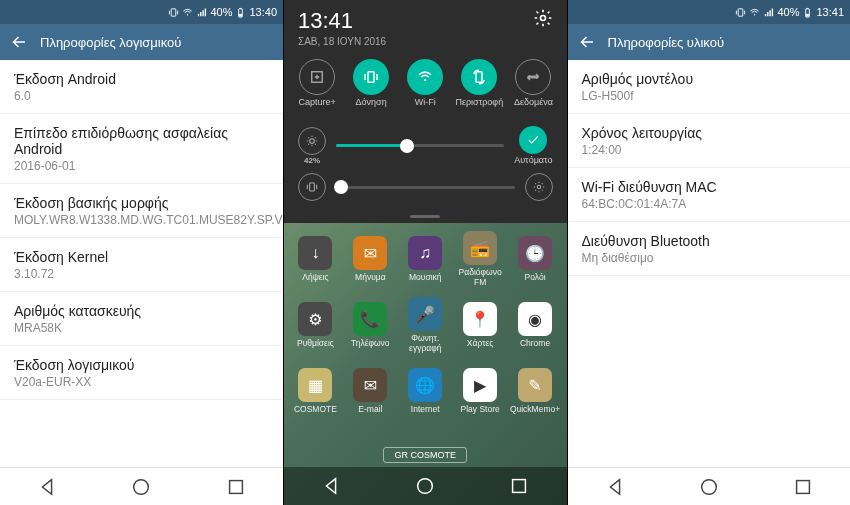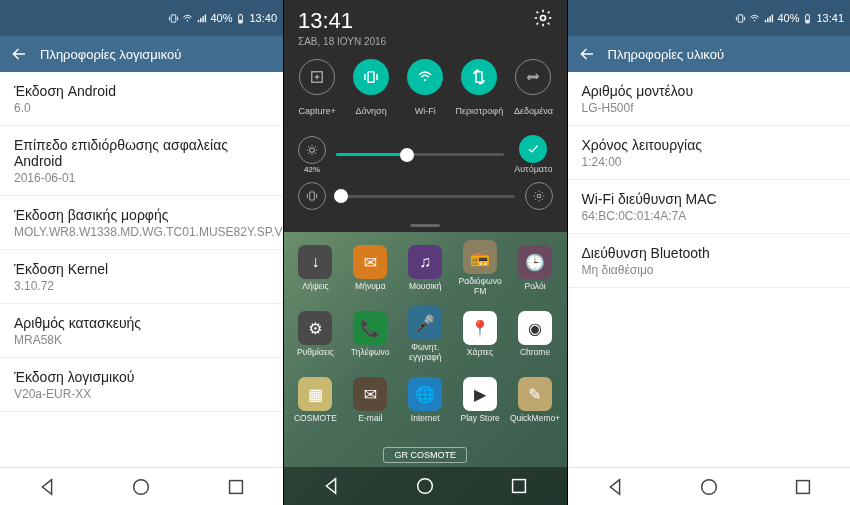--- a/index.html
+++ b/index.html
@@ -1,21 +1,21 @@
 <!DOCTYPE html>
 <html><head>
 <meta charset="utf-8">
 <style>
   * { margin: 0; padding: 0; box-sizing: border-box; font-family: sans-serif; }
   body { width: 850px; height: 505px; display: flex; background: #000; overflow: hidden; }
   .phone { width: 283px; height: 505px; background: #fff; position: relative; display: flex; flex-direction: column; }
   .phone + .phone { margin-left: 1px; }
 
   
-  .statusbar { height: 36px; background: #335875; display: flex; align-items: center; justify-content: flex-end; padding: 0 6px; color: #fff; font-size: 11px; gap: 4px; }
+  .statusbar { height: 24px; background: #335875; display: flex; align-items: center; justify-content: flex-end; padding: 0 6px; color: #fff; font-size: 11px; gap: 4px; }
   .status-icons { display: flex; align-items: center; gap: 3px; }
   .status-icons .ico { width: 11px; height: 11px; display: inline-flex; align-items: center; justify-content: center; }
 
   
   .header { height: 36px; background: #3f6c8f; color: #fff; display: flex; align-items: center; padding: 0 10px; font-size: 13px; gap: 12px; text-align: center; }
   .back-arrow { width: 18px; height: 18px; }
 
   
   .settings-list { flex: 1; background: #fff; overflow: hidden; }
   .settings-item { padding: 11px 14px 10px 14px; border-bottom: 1px solid #eee; }
@@ -29,21 +29,21 @@
 
   
   .phone.middle { background: #446; }
   .shade { background: #2d2d2d; color: #fff; display: flex; flex-direction: column; }
   .shade-top { display: flex; justify-content: space-between; align-items: flex-start; padding: 8px 14px 6px 14px; }
   .shade-time { font-size: 22px; font-weight: 300; }
   .shade-date { font-size: 10px; color: #aaa; margin-top: 2px; }
   .gear { width: 20px; height: 20px; }
 
   .qs-row { display: flex; justify-content: space-around; padding: 6px 6px 2px 6px; }
-  .qs-item { display: flex; flex-direction: column; align-items: center; width: 50px; font-size: 9px; text-align: center; gap: 12px; }
+  .qs-item { display: flex; flex-direction: column; align-items: center; width: 50px; font-size: 9px; text-align: center; gap: 3px; }
   .qs-circle { width: 36px; height: 36px; border-radius: 50%; display: flex; align-items: center; justify-content: center; }
   .qs-circle.on { background: #00bfa5; }
   .qs-circle.off { border: 1.5px solid #888; }
   .qs-label { color: #ccc; line-height: 1.1; height: 18px; }
 
   .slider-row { display: flex; align-items: center; gap: 10px; padding: 8px 14px; }
   .slider-endicon { width: 28px; height: 28px; display: flex; flex-direction: column; align-items: center; justify-content: center; }
   .slider-endicon.ring { border: 1.5px solid #888; border-radius: 50%; }
   .slider-endicon.fill { background: #00bfa5; border-radius: 50%; }
   .slider-sub { font-size: 8px; color: #bbb; margin-top: 1px; }

